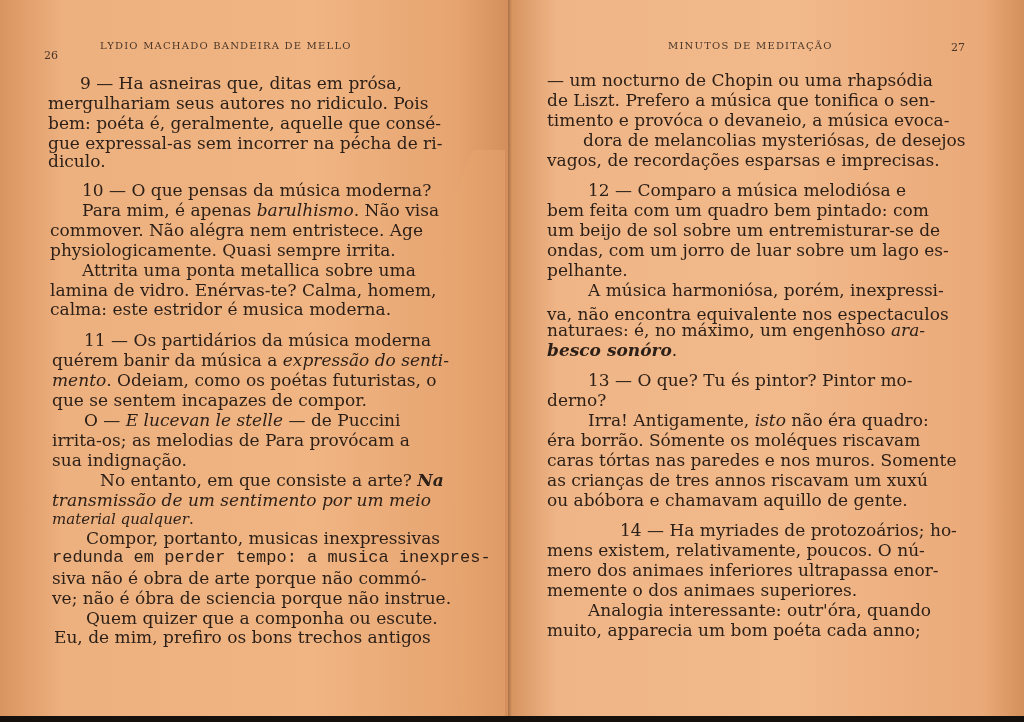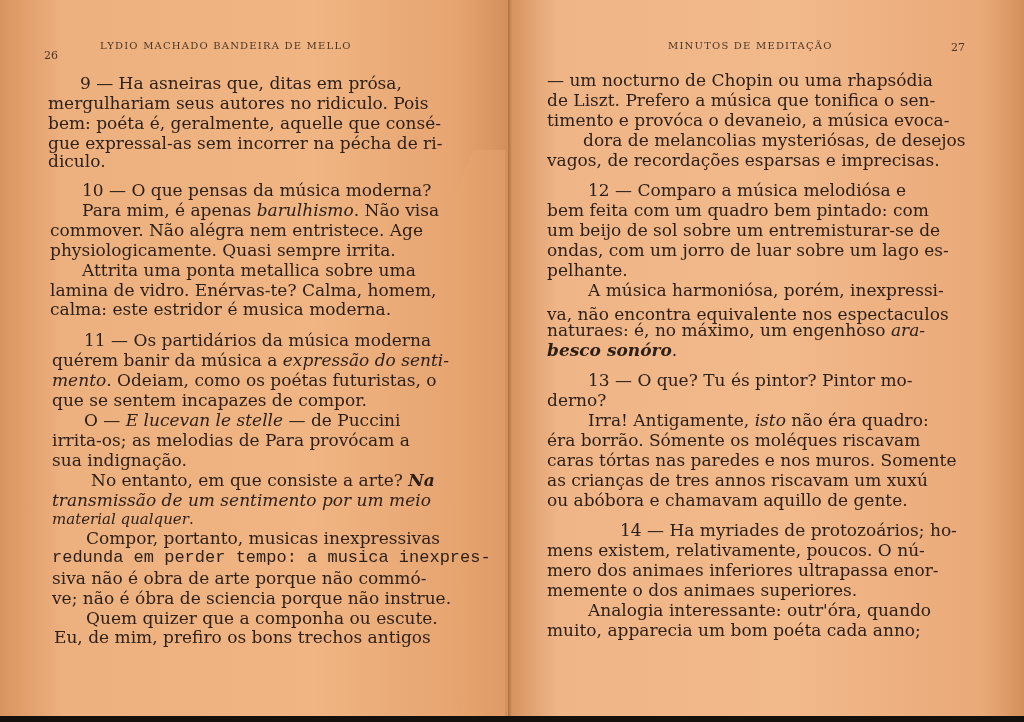--- a/index.html
+++ b/index.html
@@ -74,21 +74,21 @@
   <span class="line" style="left:50px;top:280px;">lamina de vidro. Enérvas-te? Calma, homem,</span>
   <span class="line" style="left:50px;top:299px;">calma: este estridor é musica moderna.</span>
 
   <span class="line" style="left:84px;top:330px;">11 — Os partidários da música moderna</span>
   <span class="line" style="left:52px;top:350px;"><span>quérem banir da música a </span><span class="it">expressão do senti-</span></span>
   <span class="line" style="left:52px;top:370px;"><span class="it">mento</span><span>. Odeiam, como os poétas futuristas, o</span></span>
   <span class="line" style="left:52px;top:390px;">que se sentem incapazes de compor.</span>
   <span class="line" style="left:84px;top:410px;"><span>O — </span><span class="it">E lucevan le stelle</span><span> — de Puccini</span></span>
   <span class="line" style="left:52px;top:430px;">irrita-os; as melodias de Para provócam a</span>
   <span class="line" style="left:52px;top:450px;">sua indignação.</span>
-  <span class="line" style="left:91px;top:470px;"><span>No entanto, em que consiste a arte? </span><span class="bi">Na</span></span>
+  <span class="line" style="left:100px;top:470px;"><span>No entanto, em que consiste a arte? </span><span class="bi">Na</span></span>
   <span class="line it" style="left:52px;top:490px;">transmissão de um sentimento por um meio</span>
   <span class="line" style="left:52px;top:509px;font-size:15px;"><span class="it">material qualquer</span><span>.</span></span>
   <span class="line" style="left:86px;top:528px;">Compor, portanto, musicas inexpressivas</span>
   <span class="line" style="left:52px;top:548px;font-family:Liberation Mono, monospace;">redunda em perder tempo: a musica inexpres-</span>
   <span class="line" style="left:52px;top:568px;">siva não é obra de arte porque não commó-</span>
   <span class="line" style="left:52px;top:588px;">ve; não é óbra de sciencia porque não instrue.</span>
   <span class="line" style="left:86px;top:608px;">Quem quizer que a componha ou escute.</span>
   <span class="line" style="left:54px;top:627px;">Eu, de mim, prefiro os bons trechos antigos</span>
 </div>
 

